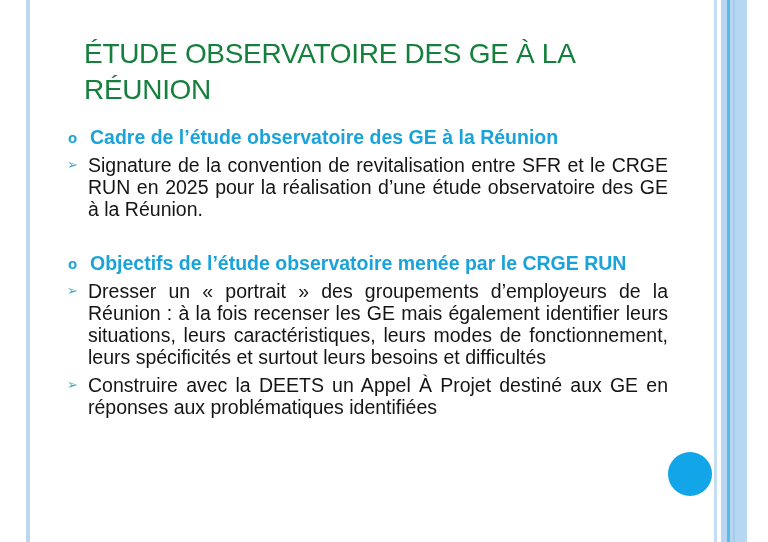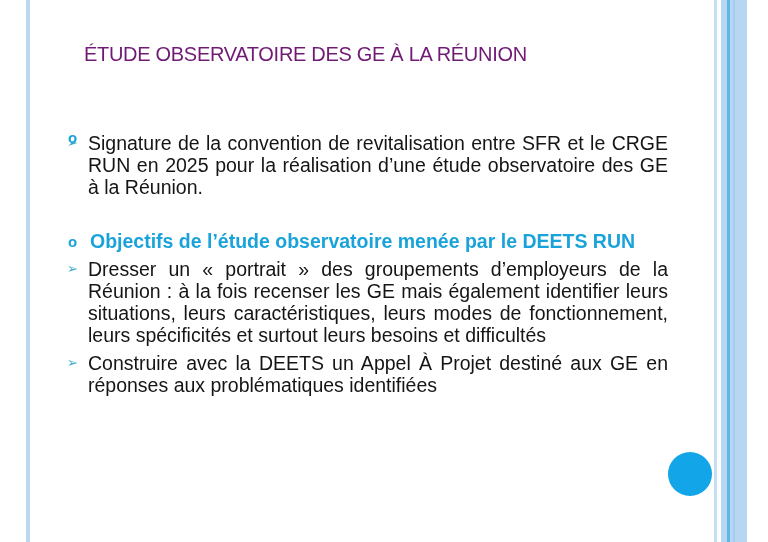--- a/index.html
+++ b/index.html
@@ -3,22 +3,22 @@
 <meta charset="utf-8">
 <style>
   html, body { margin:0; padding:0; }
   body { width:768px; height:542px; background:#ffffff; position:relative; overflow:hidden;
          font-family:"Liberation Sans", sans-serif; color:#111; }
   .left-line { position:absolute; left:26px; top:0; width:4px; height:542px; background:#bcd8ef; }
   .r-line1 { position:absolute; left:714px; top:0; width:3px; height:542px; background:#c4def4; }
   .r-band { position:absolute; left:721px; top:0; width:26px; height:542px; background:#b6d6f2; }
   .r-dark { position:absolute; left:727px; top:0; width:3px; height:542px; background:#5cb8e6; }
   .r-band2 { position:absolute; left:733px; top:0; width:2px; height:542px; background:#a6cdee; }
-  .title { position:absolute; left:84px; top:36px; width:600px; font-size:20px; line-height:36px;
-           color:#701a75; letter-spacing:-0.3px; }
+  .title { position:absolute; left:84px; top:36px; width:600px; font-size:28px; line-height:36px;
+           color:#15803d; letter-spacing:-0.3px; }
   .content { position:absolute; left:66px; top:126px; width:602px; }
   .lvl1 { position:relative; padding-left:24px; color:#1aa3da; font-weight:bold; font-size:19.5px; line-height:22px; }
   .lvl1 .bul { position:absolute; left:2px; top:1px; font-size:15px; font-weight:bold; color:#1aa3da; }
   .lvl2 { position:relative; padding-left:22px; font-size:19.5px; line-height:22px; text-align:justify; color:#151515; }
   .lvl2 .bul { position:absolute; left:1px; top:0; font-size:13px; color:#3aa8c8; }
   .gap-s { height:6px; }
   .gap-l { height:32px; }
   .dot { position:absolute; left:668px; top:452px; width:44px; height:44px; border-radius:50%; background:#12a5e8; }
 </style>
 </head>
@@ -28,30 +28,31 @@
 <div class="r-line1"></div>
 <div class="r-band"></div>
 <div class="r-dark"></div>
 <div class="r-band2"></div>
 
 <div class="title">ÉTUDE OBSERVATOIRE DES GE À LA RÉUNION</div>
 
 <div class="content">
   <div class="lvl1">
     <span class="bul">o</span>
+    <span>Cadre de l’étude observatoire des GE à la Réunion</span>
   </div>
   <div class="gap-s"></div>
   <div class="lvl2">
     <span class="bul">➢</span>
     <span>Signature de la convention de revitalisation entre SFR et le CRGE RUN en 2025 pour la réalisation d’une étude observatoire des GE à la Réunion.</span>
   </div>
   <div class="gap-l"></div>
   <div class="lvl1">
     <span class="bul">o</span>
-    <span>Objectifs de l’étude observatoire menée par le DEETS RUN</span>
+    <span>Objectifs de l’étude observatoire menée par le CRGE RUN</span>
   </div>
   <div class="gap-s"></div>
   <div class="lvl2">
     <span class="bul">➢</span>
     <span>Dresser un « portrait » des groupements d’employeurs de la Réunion : à la fois recenser les GE mais également identifier leurs situations, leurs caractéristiques, leurs modes de fonctionnement, leurs spécificités et surtout leurs besoins et difficultés</span>
   </div>
   <div class="gap-s"></div>
   <div class="lvl2">
     <span class="bul">➢</span>
     <span>Construire avec la DEETS un Appel À Projet destiné aux GE en réponses aux problématiques identifiées</span>

